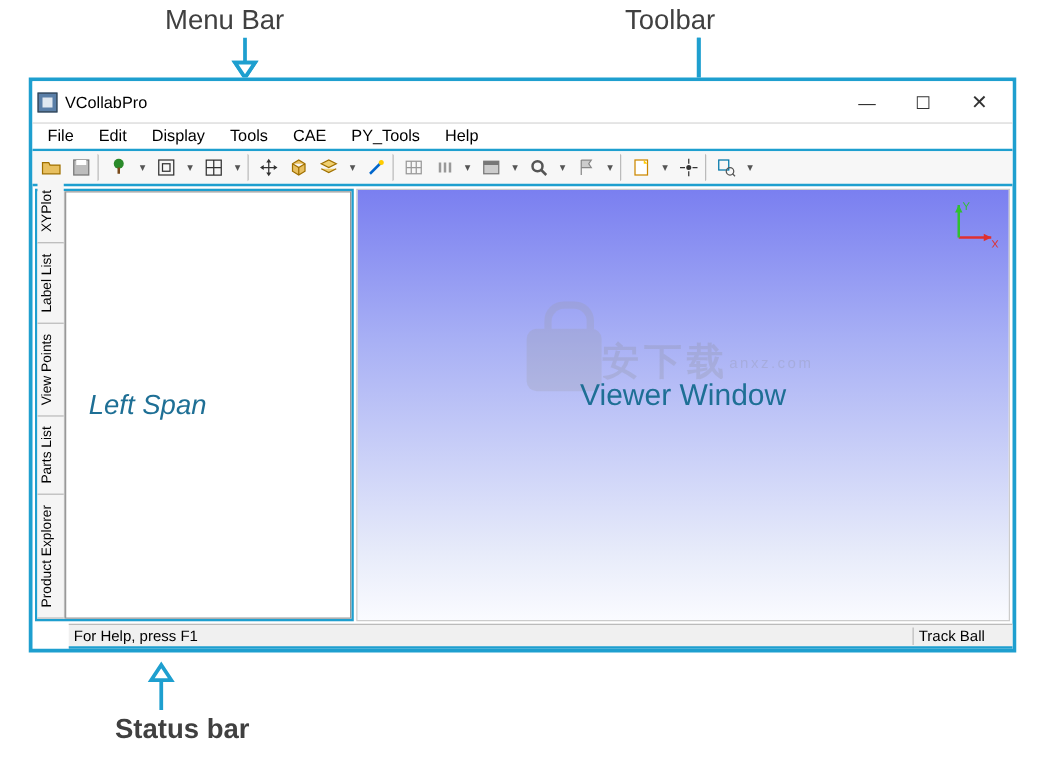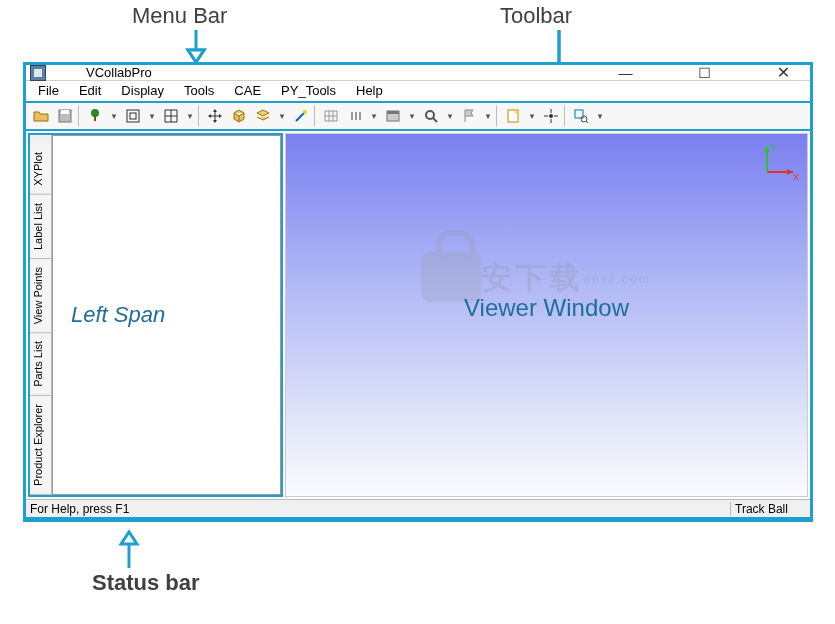--- a/index.html
+++ b/index.html
@@ -21,26 +21,25 @@
 
   .app-window {
     position: absolute;
     left: 23px; top: 62px;
     width: 790px; height: 460px;
     border: 3px solid #1e9fcf;
     background: #fff;
     display: flex; flex-direction: column;
   }
   .title-bar {
-    height: 16px;
+    height: 34px;
     border-bottom: 1px solid #d0d0d0;
     display: flex; align-items: center;
     padding: 0 4px;
     background: #fff;
-    gap: 34px;
   }
   .title-bar .app-icon {
     width: 16px; height: 16px;
     background: #5a7fa8;
     border: 1px solid #345;
     margin-right: 6px;
     position: relative;
   }
   .title-bar .app-icon::after{
     content:"";
@@ -161,20 +160,21 @@
     width:40px; height:40px;
   }
 
   .status-bar {
     height:20px;
     display:flex; align-items:center;
     border-top:1px solid #bbb;
     border-bottom:2px solid #1e9fcf;
     background:#f0f0f0;
     font-size:12px;
+    margin-left:29px;
   }
   .status-bar .left { flex:1; padding-left:4px; }
   .status-bar .right { width:80px; border-left:1px solid #bbb; padding-left:4px; }
 
 </style>
 </head>
 <body>
 
 <div class="annotation" style="left:132px; top:3px;">Menu Bar</div>
 <div style="position:absolute; left:184px; top:30px;">

